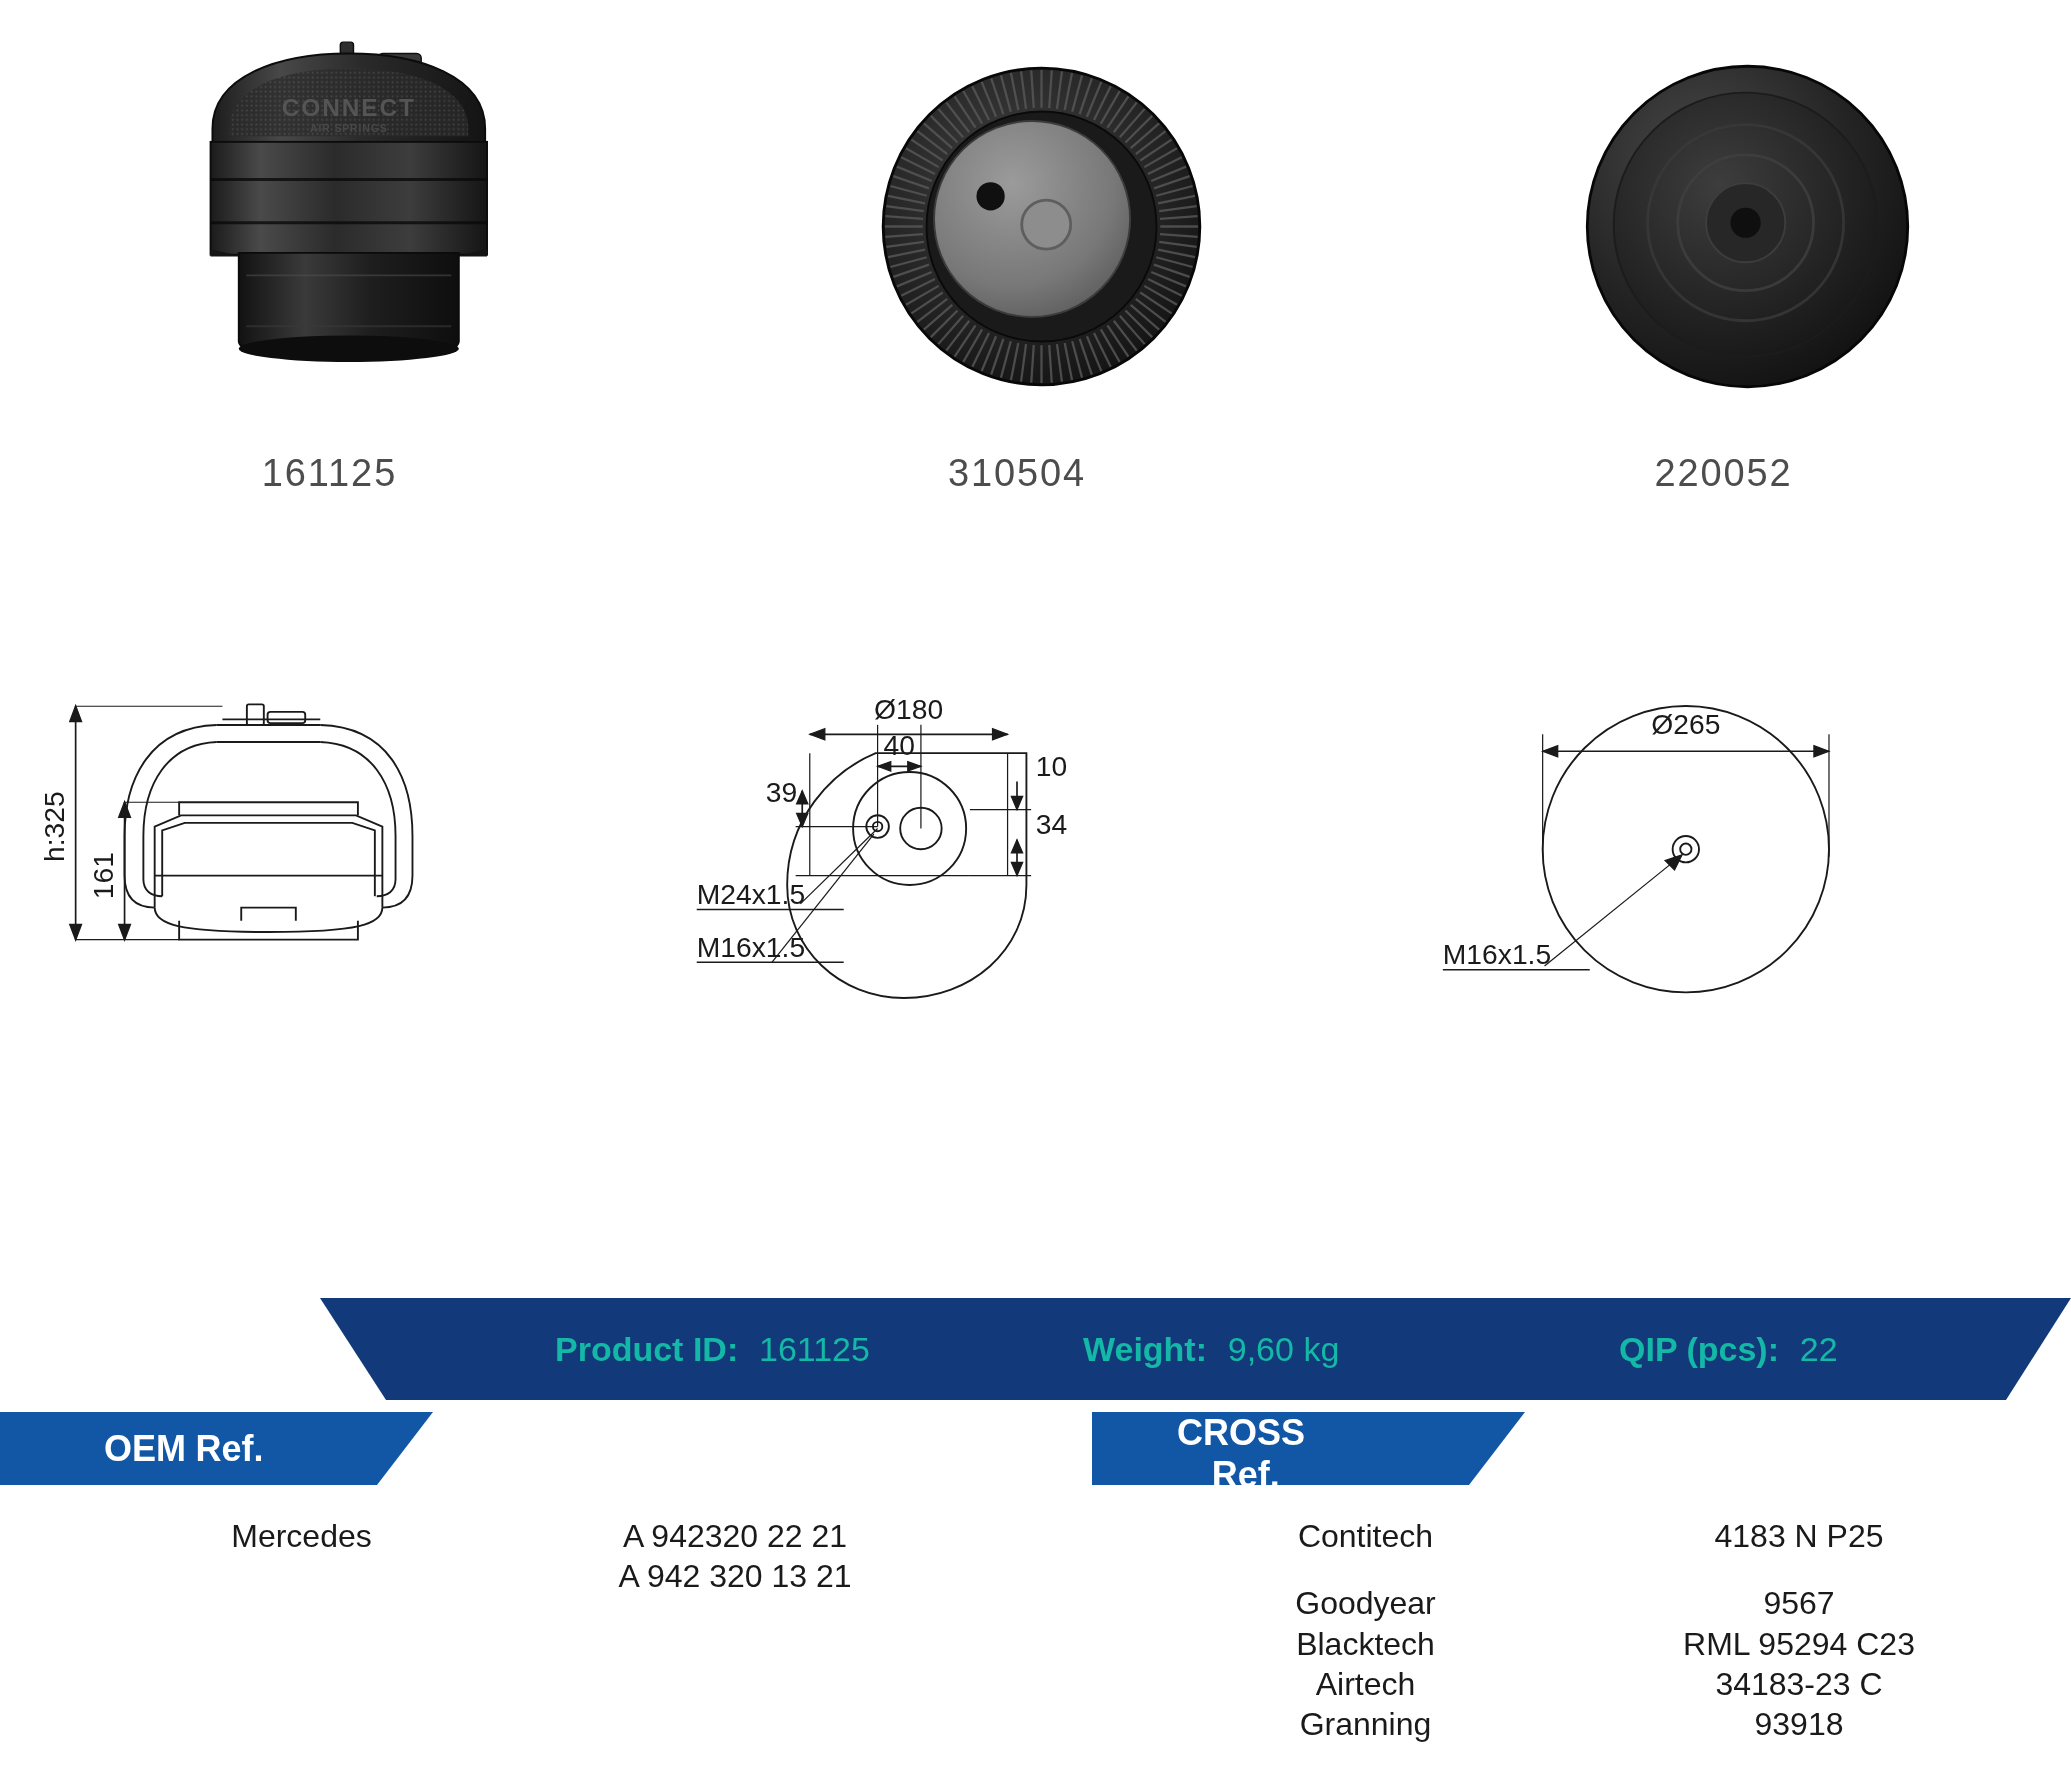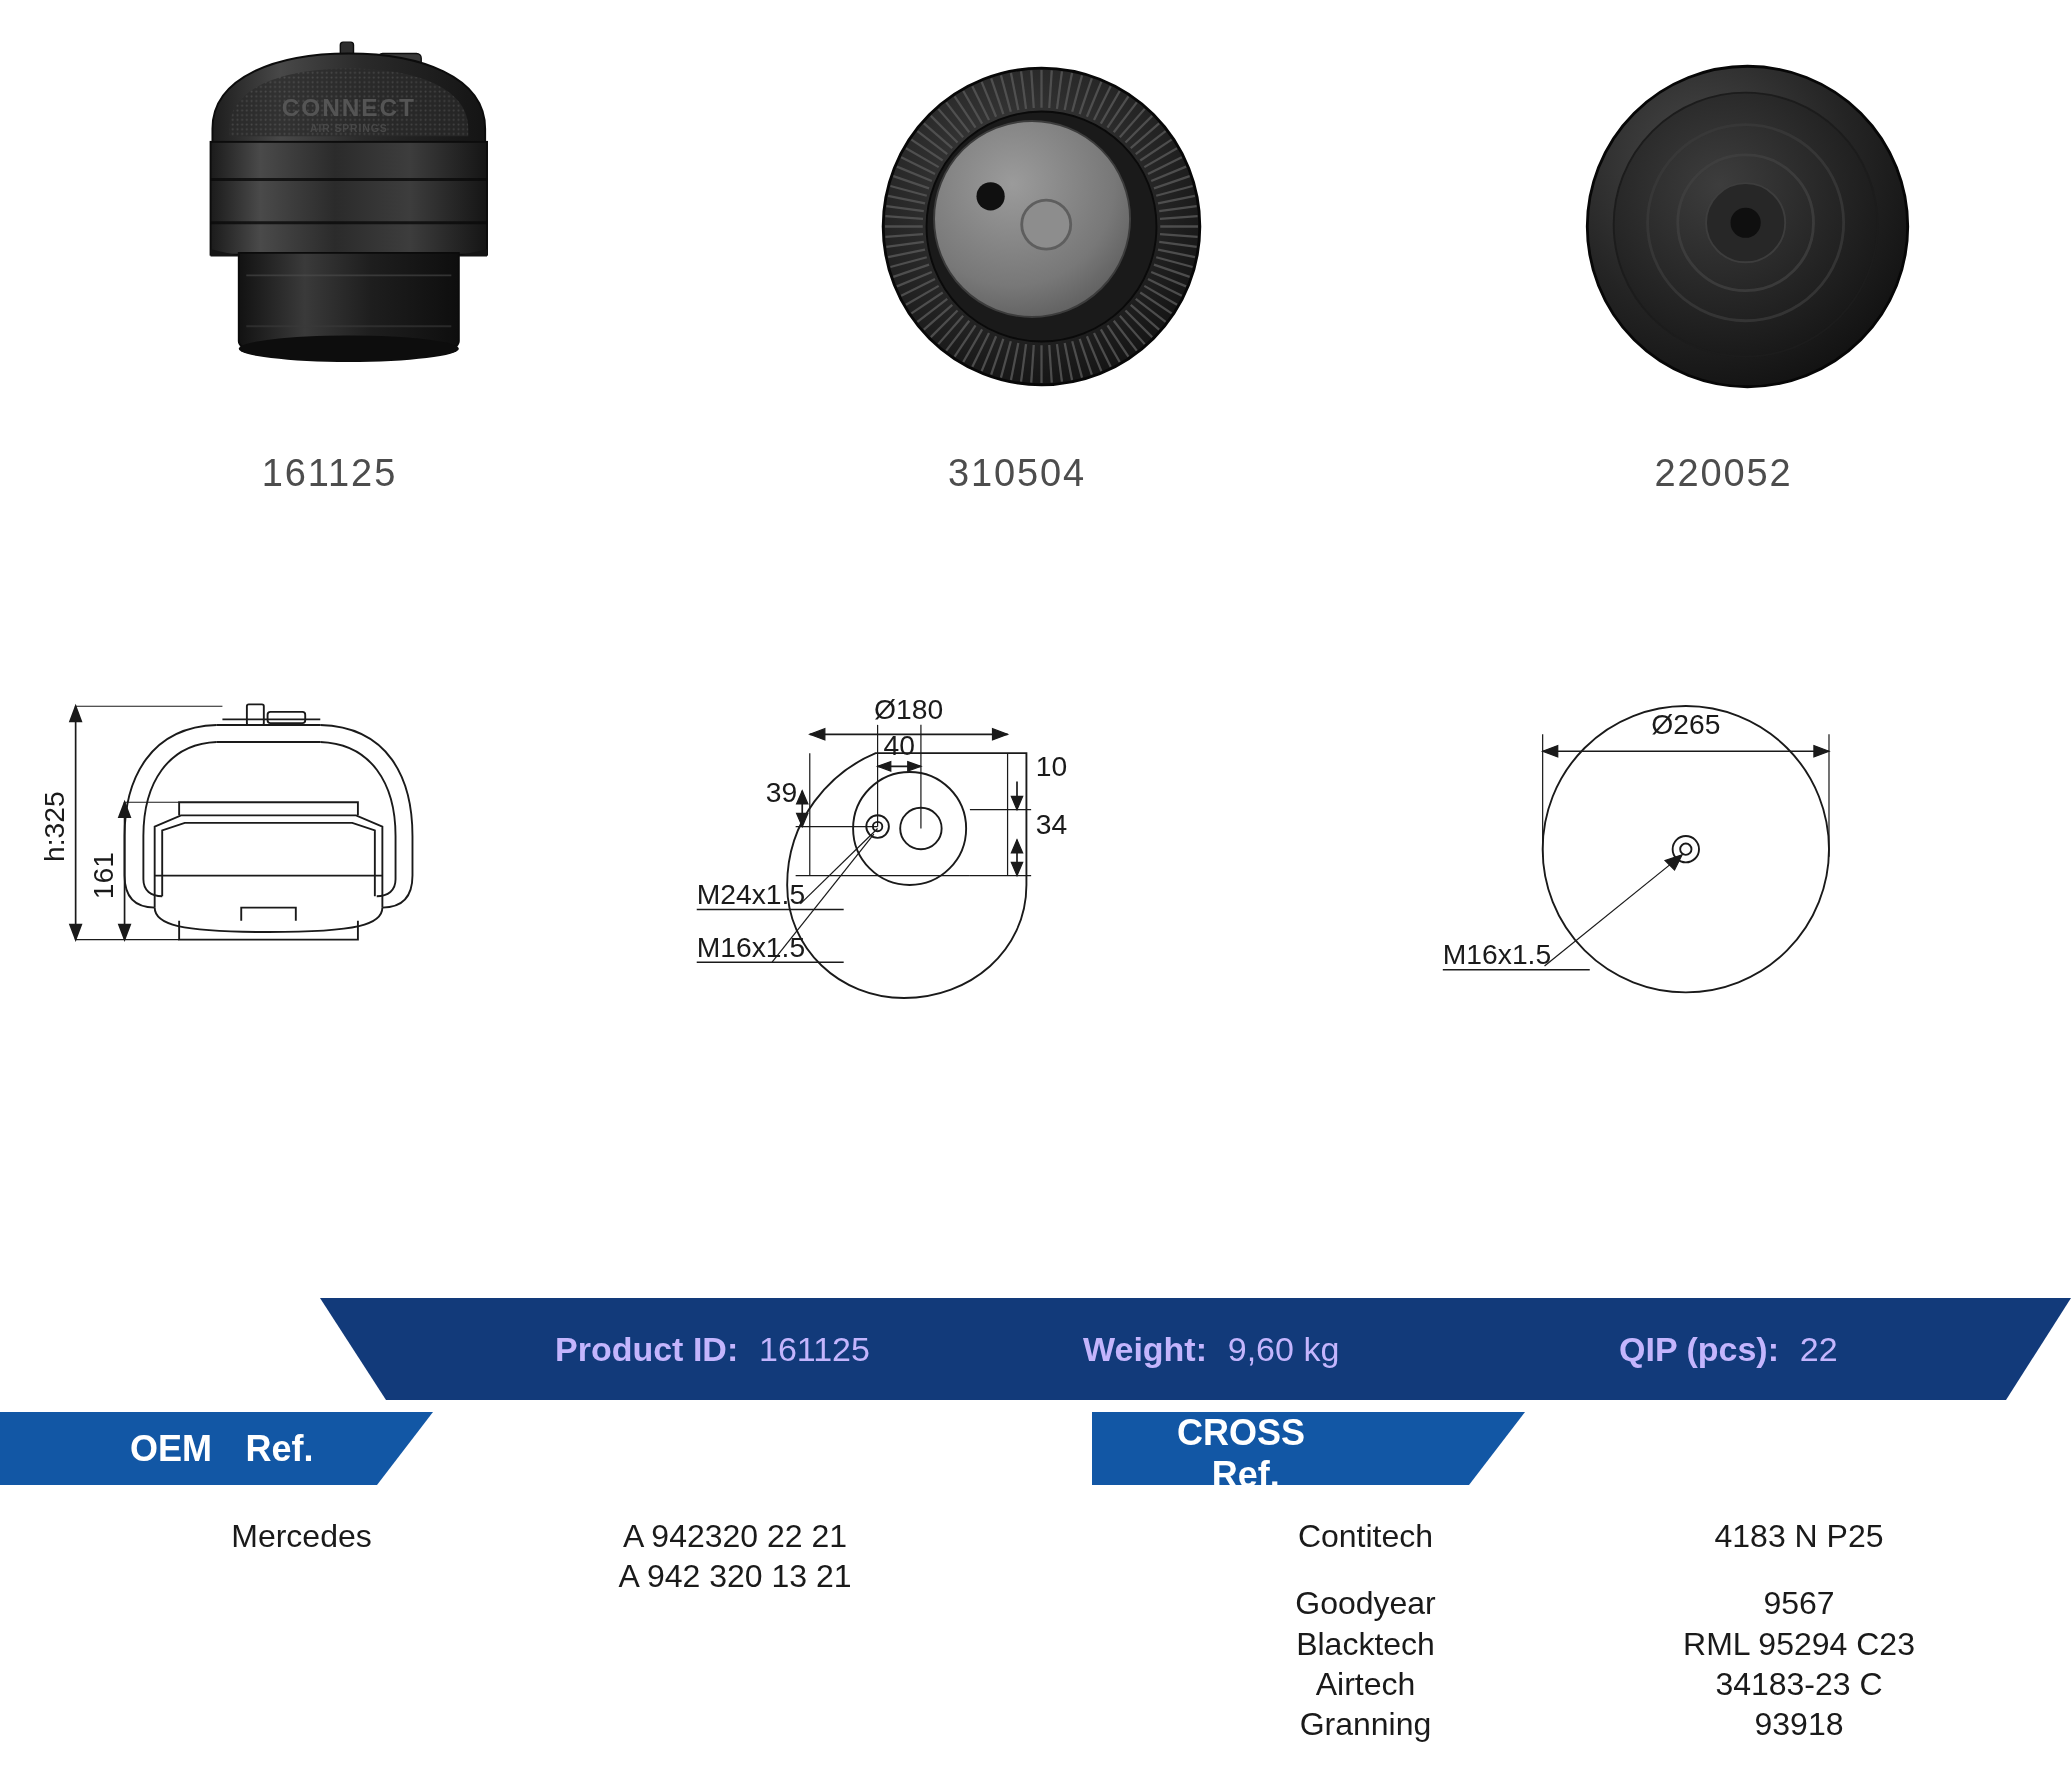--- a/index.html
+++ b/index.html
@@ -37,21 +37,21 @@
   
   .banner-top {
     position: absolute; left: 320px; top: 1298px;
     width: 1751px; height: 102px;
     background: #123a7a;
     -webkit-clip-path: polygon(0 0, 1751px 0, 1686px 102px, 66px 102px);
     clip-path: polygon(0 0, 1751px 0, 1686px 102px, 66px 102px);
   }
   .banner-top-inner {
     position: relative; height: 102px; display: flex; align-items: center;
-    color: #c4b5fd; font-size: 34px;
+    color: #14b8a6; font-size: 34px;
   }
   .bt-item { position: absolute; white-space: nowrap; }
   .bt-item .lbl { font-weight: bold; }
   .bt-item .val { font-weight: normal; margin-left: 11.3px; }
 
   .banner-oem {
     position: absolute; left: 0px; top: 1412px;
     width: 433px; height: 73px;
     background: #1257a5;
     -webkit-clip-path: polygon(0 0, 433px 0, 377px 73px, 0 73px);
@@ -431,21 +431,21 @@
         <span class="val">9,60 kg</span>
       </div>
       <div class="bt-item" style="left:1299px;">
         <span class="lbl">QIP (pcs):</span>
         <span class="val">22</span>
       </div>
     </div>
   </div>
 
   <div class="banner-oem"></div>
-  <div class="banner-title" style="left:130px; top:1412px;gap:24px;">
+  <div class="banner-title" style="left:104px; top:1412px;">
     <span class="b">OEM</span>
     <span class="n">Ref.</span>
   </div>
 
   <div class="ref-table oem-block">
     <div class="ref-row">
       <div class="ref-brand">Mercedes</div>
       <div class="ref-val">A 942320 22 21</div>
     </div>
     <div class="ref-row">

